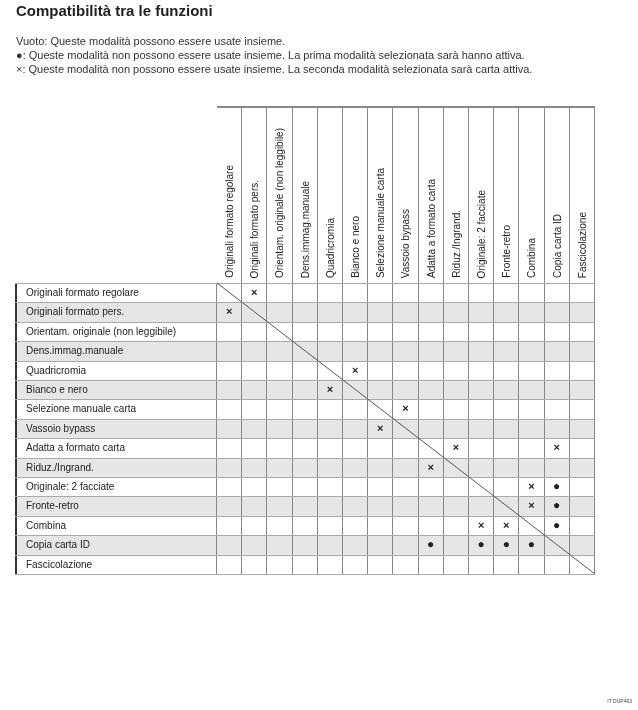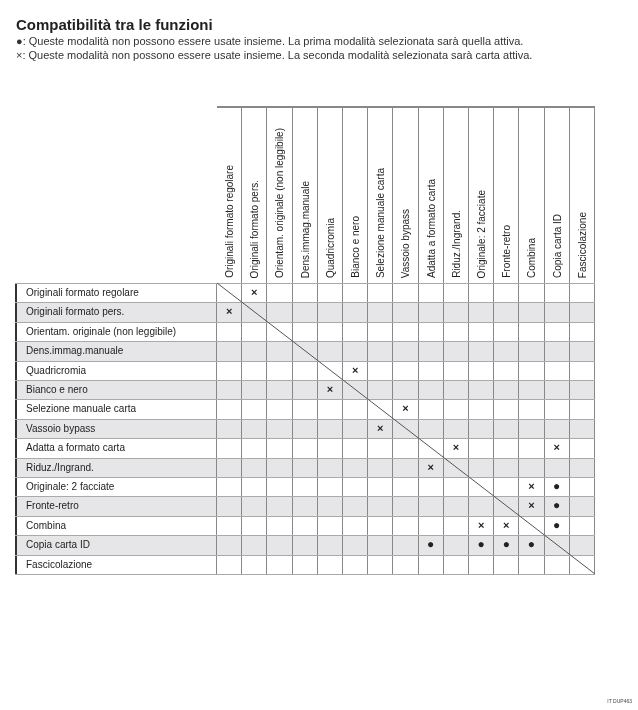--- a/index.html
+++ b/index.html
@@ -1,17 +1,17 @@
 <!DOCTYPE html>
 <html><head>
 <meta charset="utf-8">
 <style>
   html,body{margin:0;padding:0;background:#fff;}
   body{width:638px;height:710px;position:relative;overflow:hidden;font-family:"Liberation Sans",sans-serif;color:#222;}
-  .title{position:absolute;left:16px;top:16px;font-size:15px;font-weight:bold;color:#222;}
+  .title{position:absolute;left:16px;top:2px;font-size:15px;font-weight:bold;color:#222;}
   .legend{position:absolute;left:16px;top:34px;font-size:11px;line-height:14px;color:#333;}
   .legend div{white-space:nowrap;}
   .tbl{position:absolute;left:15px;top:106px;}
   .hdr{position:absolute;left:0;top:0;width:580px;height:177px;}
   .corner{position:absolute;left:0;top:0;width:200px;height:175px;border:2px solid #333;border-right:2px solid #888;border-bottom:none;}
   .corner-row{position:absolute;left:8px;bottom:3px;font-size:10px;}
   .corner-col{position:absolute;right:4px;bottom:4px;font-size:10px;writing-mode:vertical-rl;transform:rotate(180deg);}
   .colh{position:absolute;top:0;height:177px;border-top:2px solid #888;border-right:1.5px solid #888;box-sizing:border-box;}
   .colh span{position:absolute;left:50%;bottom:5px;transform:translateX(-50%) rotate(180deg);writing-mode:vertical-rl;font-size:10px;white-space:nowrap;}
   .row{position:absolute;left:0;width:580px;height:19.4px;box-sizing:border-box;border-top:1.5px solid #aaa;}
@@ -22,21 +22,22 @@
   .sym-dot{font-size:12px;}
   .bottomline{position:absolute;left:0;width:580px;border-top:1.5px solid #aaa;}
   svg.diag{position:absolute;left:0;top:0;pointer-events:none;}
   .code{position:absolute;right:6px;bottom:6px;font-size:5px;color:#444;}
 </style>
 </head>
 <body>
 
 <div class="title">Compatibilità tra le funzioni</div>
 <div class="legend">
-  <div>●: Queste modalità non possono essere usate insieme. La prima modalità selezionata sarà quella attiva.</div>
+  <div>Vuoto: Queste modalità possono essere usate insieme.</div>
+  <div>●: Queste modalità non possono essere usate insieme. La prima modalità selezionata sarà hanno attiva.</div>
   <div>×: Queste modalità non possono essere usate insieme. La seconda modalità selezionata sarà carta attiva.</div>
 </div>
 
 <div class="tbl" id="tbl">
   <div class="hdr" id="hdr">
   <div class="colh" style="left: 202px; width: 25.2px;">
         <span>Originali formato regolare</span>
       </div>
       <div class="colh" style="left: 227.2px; width: 25.2px;">
         <span>Originali formato pers.</span>

